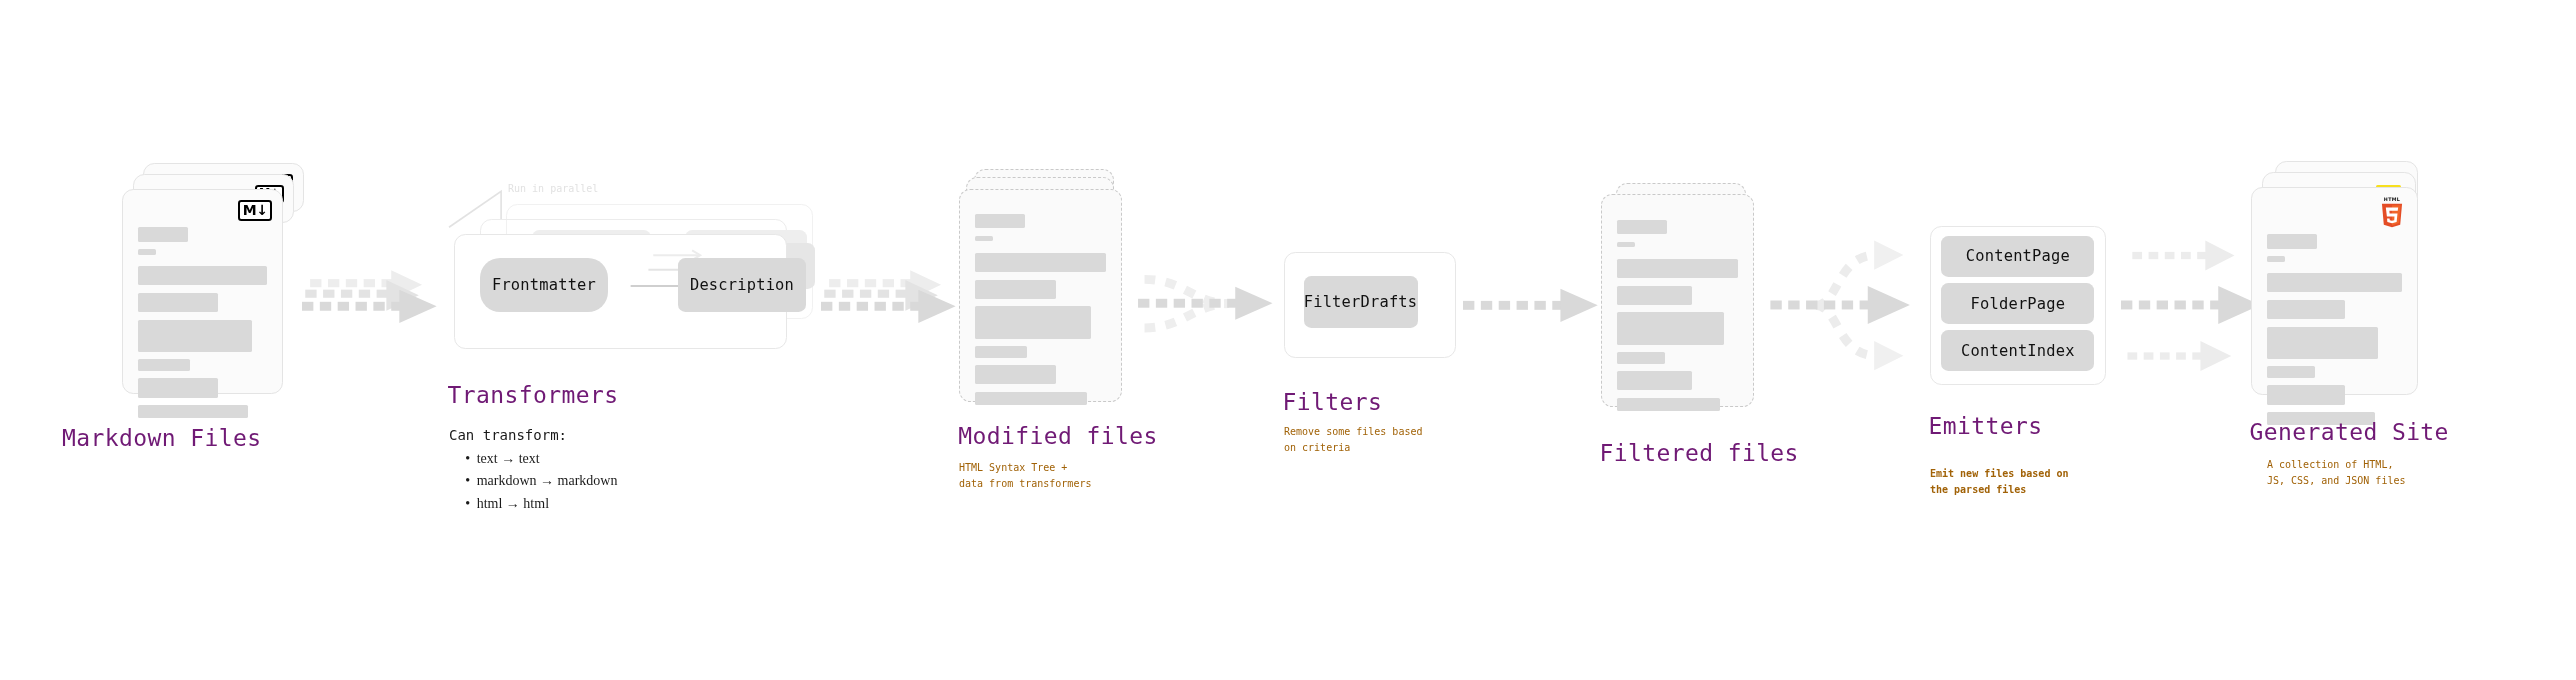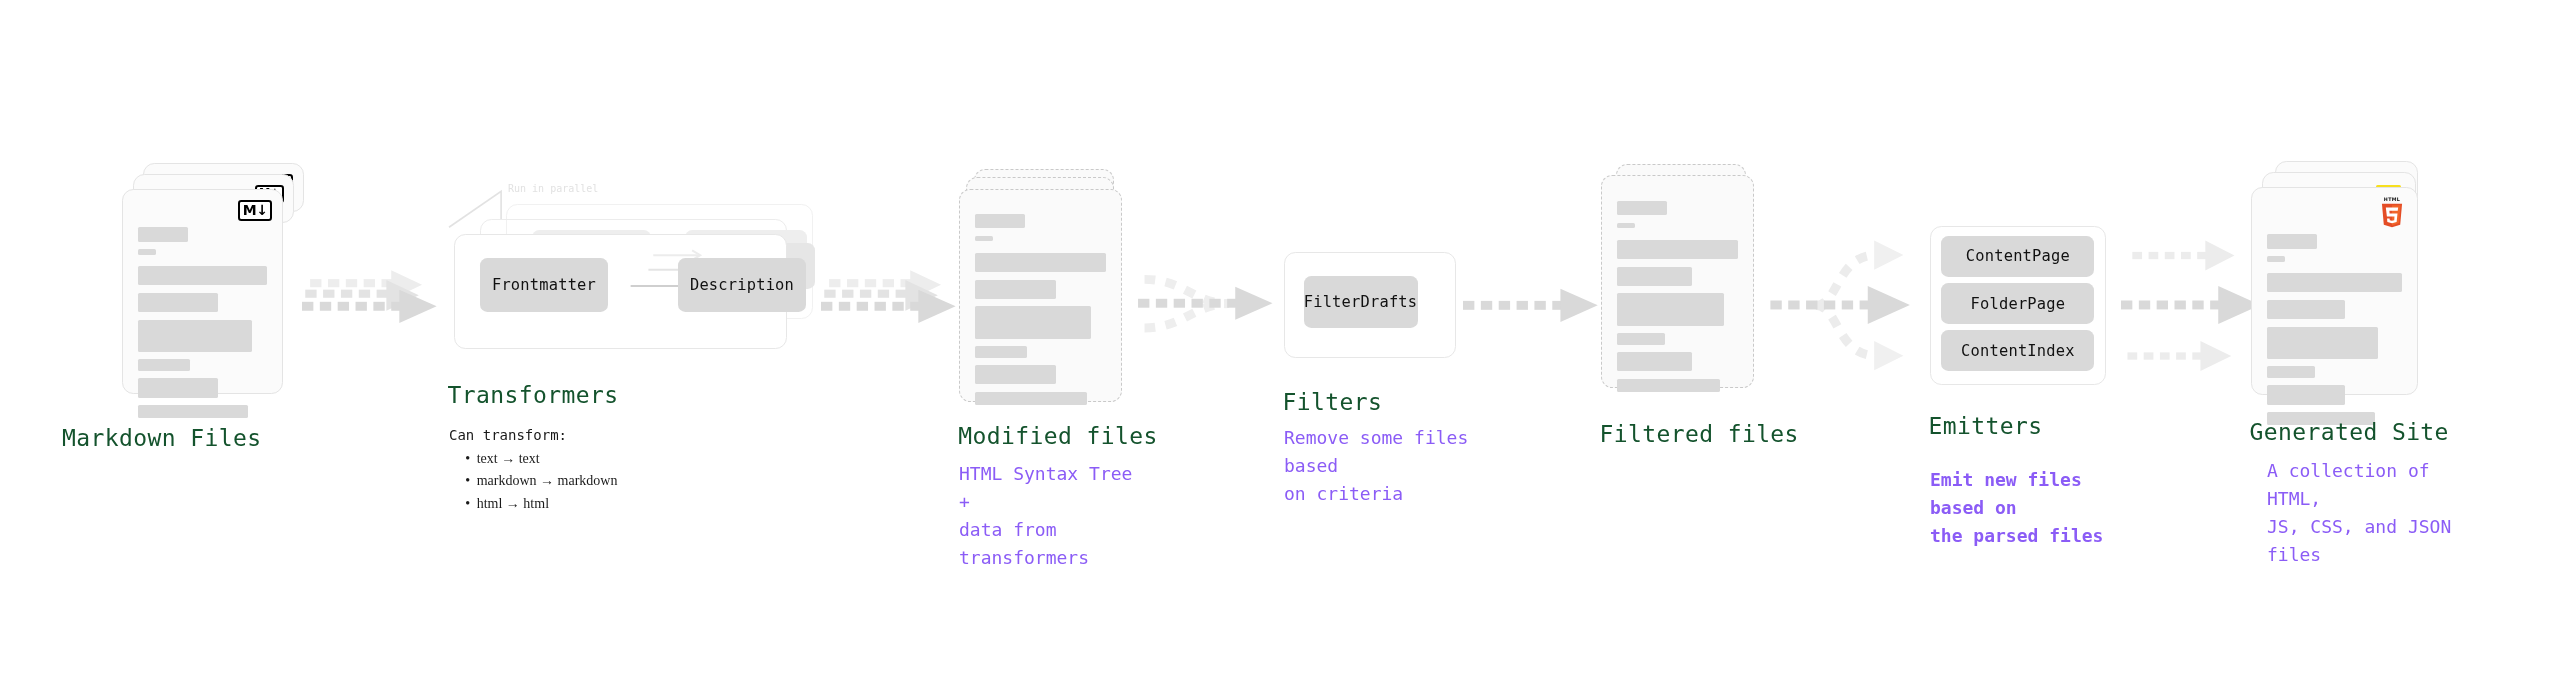--- a/index.html
+++ b/index.html
@@ -112,28 +112,28 @@
     box-sizing: border-box;
     white-space: nowrap;
   }
   .pill.ghost2 { background: #eeeeee; color: transparent; }
   .pill.ghost1 { background: #e6e6e6; color: transparent; }
 
   
   .title {
     position: absolute;
     font-size: 23px;
-    color: #14532d;
+    color: #701a75;
     letter-spacing: 0.4px;
     white-space: nowrap;
   }
   .subtitle {
     position: absolute;
-    font-size: 18px;
-    color: #8b5cf6;
+    font-size: 10px;
+    color: #a16207;
     line-height: 1.55;
     white-space: pre-line;
   }
   .faint-label {
     position: absolute;
     font-size: 10px;
     color: #e2e2e2;
     white-space: nowrap;
   }
   .bullets {
@@ -249,21 +249,21 @@
           <path d="M24 24 H82"></path>
             <path d="M74 18 L84 24 L74 30"></path>
         </g>
         <g stroke="#cfcfcf" stroke-width="2.5" fill="none">
           <path d="M2 44 H72"></path>
             <path d="M62 37 L74 44 L62 51"></path>
         </g>
       </svg>
     </div>
 
-    <div class="pill" style="left:31px; top:78px; width:128px; height:54px;">Frontmatter</div>
+    <div class="pill" style="left:31px; top:78px; width:128px; height:54px;border-radius:20px;">Frontmatter</div>
     <div class="pill" style="left:229px; top:78px; width:128px; height:54px;">Description</div>
 
     <div class="title" style="left:-1.6px; top:202px;">Transformers</div>
 
     <div class="bullets" style="left:0px; top:244px;">
       <div class="lead">Can transform:</div>
       <ul>
         <li>text → text</li>
         <li>markdown → markdown</li>
         <li>html → html</li>
@@ -356,21 +356,21 @@
           <rect x="22" y="12" width="14" height="11"></rect>
         <rect x="44" y="12" width="14" height="11"></rect>
           <rect x="66" y="12" width="14" height="11"></rect>
         <rect x="88" y="12" width="14" height="11"></rect>
           <rect x="110" y="12" width="14" height="11"></rect>
         <path d="M120 -3 L166 17.5 L120 38 Z"></path>
       </g>
     </svg>
   </div>
 
-  <div class="node" style="left:1601px; top:164px; width:187px; height:260px;">
+  <div class="node" style="left:1601px; top:183px; width:187px; height:260px;">
     <div class="doc-stack" style="width:187px;height:260px;">
       <div class="doc dashed" style="left:14.6px; top:0px; width:130px; height:36px;"></div>
       <div class="doc dashed" style="left:0px; top:11.4px; width:153px; height:213px;">
         <div class="doc-body" style="top:24.4px;">
           <div class="skel" style="width:50px;height:14.6px;"></div>
           <div class="skel" style="width:18px;height:5.7px;margin-bottom:11.4px;"></div>
           <div class="skel" style="width:100%;height:19.5px;"></div>
           <div class="skel" style="width:62%;height:19.5px;"></div>
           <div class="skel" style="width:88%;height:32.5px;"></div>
           <div class="skel" style="width:40%;height:11.4px;"></div>

